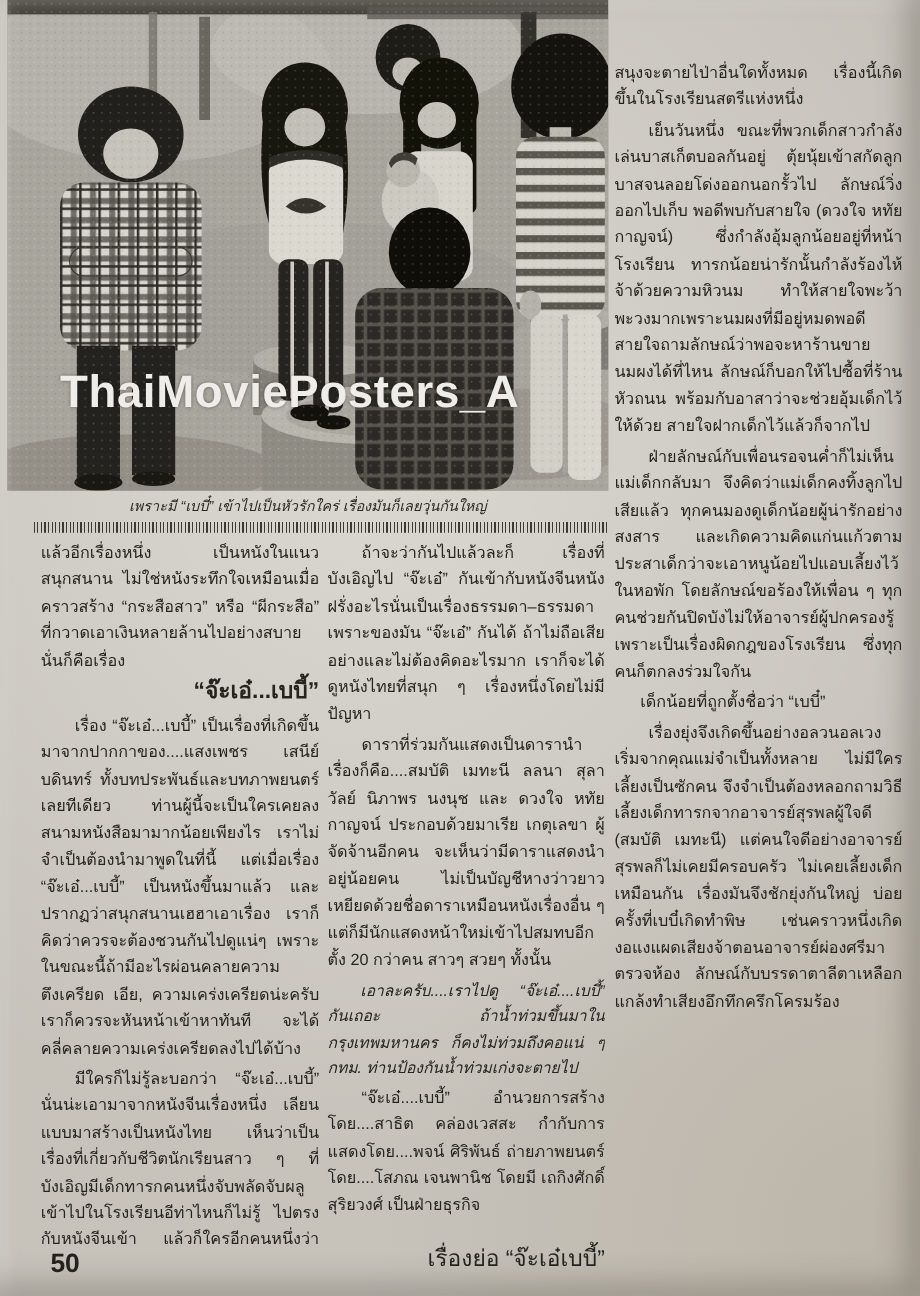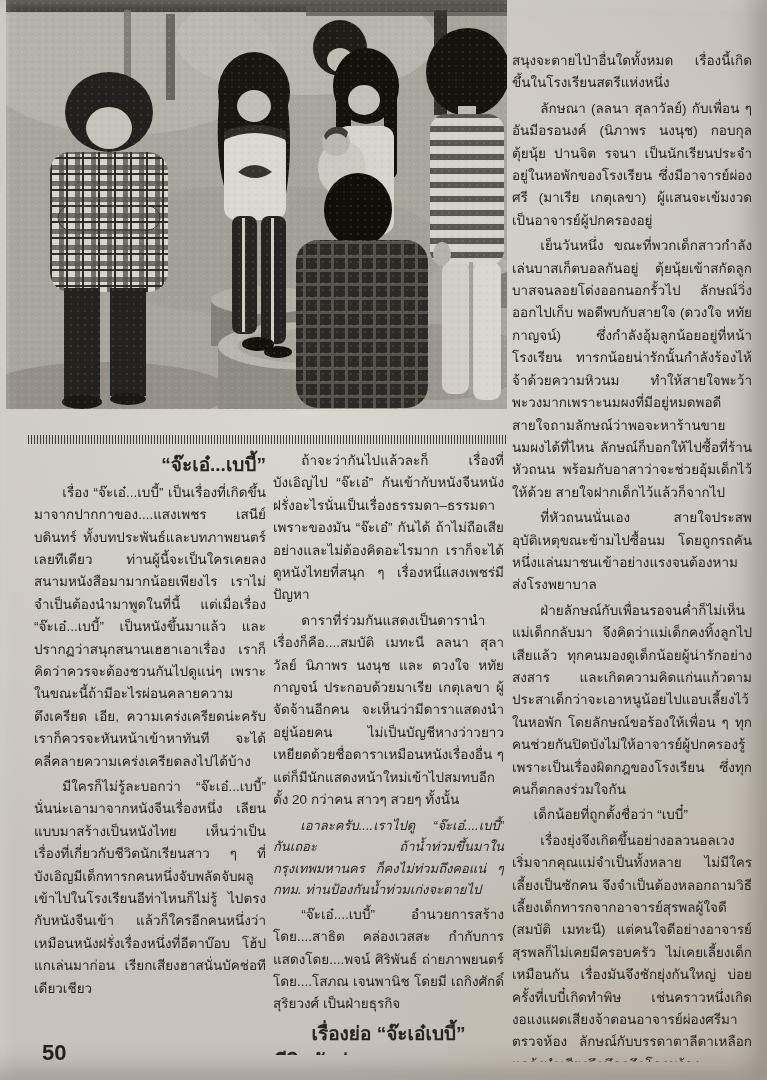--- a/index.html
+++ b/index.html
@@ -43,21 +43,21 @@
   .col-left{left:34px;top:450px;width:232px;height:588px;}
   .col-mid{left:273px;top:450px;width:231px;height:605px;}
   .col-right{left:512px;top:50px;width:240px;height:1012px;}
   .col p{margin:0 0 3px 0;}
   .indent{text-indent:2.1em;}
   .col-h{
     font-weight:bold;font-size:19px;margin:3px 0 4px 10px;line-height:1.3;
     text-align:right;
   }
   .col-h-mid{
-    font-weight:bold;font-size:19px;margin:6px 0 4px 0;line-height:1.3;text-align:center;
+    font-weight:normal;font-size:19px;margin:22px 0 4px 0;line-height:1.3;text-align:right;
   }
   .bold-line{font-weight:normal;text-indent:1.6em;}
   .italic-note{font-style:italic;font-size:13px;}
   .lead{font-weight:bold;font-size:21px;line-height:1;}
   .page-number{
     position:absolute;left:42px;top:1040px;font-weight:bold;font-size:22px;color:#24221d;
   }
 </style>
 </head>
 <body>
@@ -151,44 +151,45 @@
       <ellipse cx="436" cy="254" rx="9" ry="12" fill="#b5b2aa"></ellipse>
       <rect x="436" y="262" width="27" height="132" rx="9" fill="#d2cfc7"></rect>
       <rect x="467" y="262" width="28" height="138" rx="9" fill="#d9d6ce"></rect>
       <rect x="463" y="262" width="4" height="132" fill="#a5a29a"></rect>
 
       <ellipse cx="352" cy="210" rx="34" ry="37" fill="#0f0e09"></ellipse>
       <rect x="290" y="240" width="132" height="168" rx="22" fill="url(#plaidD)"></rect>
 
       <rect width="501" height="409" fill="url(#grain)"></rect>
     </svg>
+    <div class="watermark">ThaiMoviePosters_A</div>
   </div>
 
+  <div class="caption">เพราะมี “เบบี๋” เข้าไปเป็นหัวรักใคร่ เรื่องมันก็เลยวุ่นกันใหญ่</div>
   <div class="divider"></div>
 
   <div class="col col-left">
+    <p>แล้วอีกเรื่องหนึ่ง เป็นหนังในแนวสนุกสนาน ไม่ใช่หนังระทึกใจเหมือนเมื่อคราวสร้าง “กระสือสาว” หรือ “ผีกระสือ” ที่กวาดเอาเงินหลายล้านไปอย่างสบาย นั่นก็คือเรื่อง</p>
     <div class="col-h">“จ๊ะเอ๋...เบบี้”</div>
     <p class="indent">เรื่อง “จ๊ะเอ๋...เบบี้” เป็นเรื่องที่เกิดขึ้นมาจากปากกาของ....แสงเพชร เสนีย์บดินทร์ ทั้งบทประพันธ์และบทภาพยนตร์เลยทีเดียว ท่านผู้นี้จะเป็นใครเคยลงสนามหนังสือมามากน้อยเพียงไร เราไม่จำเป็นต้องนำมาพูดในที่นี้ แต่เมื่อเรื่อง “จ๊ะเอ๋...เบบี้” เป็นหนังขึ้นมาแล้ว และปรากฏว่าสนุกสนานเฮฮาเอาเรื่อง เราก็คิดว่าควรจะต้องชวนกันไปดูแน่ๆ เพราะในขณะนี้ถ้ามีอะไรผ่อนคลายความตึงเครียด เอีย, ความเคร่งเครียดน่ะครับ เราก็ควรจะหันหน้าเข้าหาทันที จะได้คลี่คลายความเคร่งเครียดลงไปได้บ้าง</p>
     <p class="indent">มีใครก็ไม่รู้ละบอกว่า “จ๊ะเอ๋...เบบี้” นั่นน่ะเอามาจากหนังจีนเรื่องหนึ่ง เลียนแบบมาสร้างเป็นหนังไทย เห็นว่าเป็นเรื่องที่เกี่ยวกับชีวิตนักเรียนสาว ๆ ที่บังเอิญมีเด็กทารกคนหนึ่งจับพลัดจับผลูเข้าไปในโรงเรียนอีท่าไหนก็ไม่รู้ ไปตรงกับหนังจีนเข้า แล้วก็ใครอีกคนหนึ่งว่า เหมือนหนังฝรั่งเรื่องหนึ่งที่อีตาบ๊อบ โฮ้ปแกเล่นมาก่อน เรียกเสียงฮาสนั่นบัคช่อทีเดียวเชียว</p>
   </div>
 
   <div class="col col-mid">
-    <p class="indent">ถ้าจะว่ากันไปแล้วละก็ เรื่องที่บังเอิญไป “จ๊ะเอ๋” กันเข้ากับหนังจีนหนังฝรั่งอะไรนั่นเป็นเรื่องธรรมดา–ธรรมดา เพราะของมัน “จ๊ะเอ๋” กันได้ ถ้าไม่ถือเสียอย่างและไม่ต้องคิดอะไรมาก เราก็จะได้ดูหนังไทยที่สนุก ๆ เรื่องหนึ่แสงเพชร่มีปัญหา</p>
+    <p class="indent">ถ้าจะว่ากันไปแล้วละก็ เรื่องที่บังเอิญไป “จ๊ะเอ๋” กันเข้ากับหนังจีนหนังฝรั่งอะไรนั่นเป็นเรื่องธรรมดา–ธรรมดา เพราะของมัน “จ๊ะเอ๋” กันได้ ถ้าไม่ถือเสียอย่างและไม่ต้องคิดอะไรมาก เราก็จะได้ดูหนังไทยที่สนุก ๆ เรื่องหนึ่งโดยไม่มีปัญหา</p>
     <p class="indent">ดาราที่ร่วมกันแสดงเป็นดารานำเรื่องก็คือ....สมบัติ เมทะนี ลลนา สุลาวัลย์ นิภาพร นงนุช และ ดวงใจ หทัยกาญจน์ ประกอบด้วยมาเรีย เกตุเลขา ผู้จัดจ้านอีกคน จะเห็นว่ามีดาราแสดงนำอยู่น้อยคน ไม่เป็นบัญชีหางว่าวยาวเหยียดด้วยชื่อดาราเหมือนหนังเรื่องอื่น ๆ แต่ก็มีนักแสดงหน้าใหม่เข้าไปสมทบอีกตั้ง 20 กว่าคน สาวๆ สวยๆ ทั้งนั้น</p>
     <p class="indent italic-note">เอาละครับ....เราไปดู “จ๊ะเอ๋....เบบี้” กันเถอะ ถ้าน้ำท่วมขึ้นมาในกรุงเทพมหานคร ก็คงไม่ท่วมถึงคอแน่ ๆ กทม. ท่านป้องกันน้ำท่วมเก่งจะตายไป</p>
     <p class="indent">“จ๊ะเอ๋....เบบี้” อำนวยการสร้างโดย....สาธิต คล่องเวสสะ กำกับการแสดงโดย....พจน์ ศิริพันธ์ ถ่ายภาพยนตร์โดย....โสภณ เจนพานิช โดยมี เถกิงศักดิ์ สุริยวงศ์ เป็นฝ่ายธุรกิจ</p>
     <div class="col-h-mid">เรื่องย่อ “จ๊ะเอ๋เบบี้”</div>
     <p><span class="lead">ชีวิตวัยรุ่น</span></p>
   </div>
 
   <div class="col col-right">
     <p>สนุงจะตายไป่าอื่นใดทั้งหมด เรื่องนี้เกิดขึ้นในโรงเรียนสตรีแห่งหนึ่ง</p>
-    <p class="indent">ลักษณา (ลลนา สุลาวัลย์) กับเพื่อน ๆ อันมีอรอนงค์ (นิภาพร นงนุช) กอบกุล ตุ้ยนุ้ย ปานจิต รจนา เป็นนักเรียนประจำอยู่ในหอพักของโรงเรียน ซึ่งมีอาจารย์ผ่องศรี (มาเรีย เกตุเลขา) ผู้แสนจะเข้มงวดเป็นอาจารย์ผู้ปกครองอยู่</p>
     <p class="indent">เย็นวันหนึ่ง ขณะที่พวกเด็กสาวกำลังเล่นบาสเก็ตบอลกันอยู่ ตุ้ยนุ้ยเข้าสกัดลูกบาสจนลอยโด่งออกนอกรั้วไป ลักษณ์วิ่งออกไปเก็บ พอดีพบกับสายใจ (ดวงใจ หทัยกาญจน์) ซึ่งกำลังอุ้มลูกน้อยอยู่ที่หน้าโรงเรียน ทารกน้อยน่ารักนั้นกำลังร้องไห้จ้าด้วยความหิวนม ทำให้สายใจพะว้าพะวงมากเพราะนมผงที่มีอยู่หมดพอดี สายใจถามลักษณ์ว่าพอจะหาร้านขายนมผงได้ที่ไหน ลักษณ์ก็บอกให้ไปซื้อที่ร้านหัวถนน พร้อมกับอาสาว่าจะช่วยอุ้มเด็กไว้ให้ด้วย สายใจฝากเด็กไว้แล้วก็จากไป</p>
-    <p class="indent">ที่หัวถนนนั่นเอง สายใจประสพอุบัติเหตุขณะข้ามไปซื้อนม โดยถูกรถคันหนึ่งแล่นมาชนเข้าอย่างแรงจนต้องหามส่งโรงพยาบาล</p>
     <p class="indent">ฝ่ายลักษณ์กับเพื่อนรอจนค่ำก็ไม่เห็นแม่เด็กกลับมา จึงคิดว่าแม่เด็กคงทิ้งลูกไปเสียแล้ว ทุกคนมองดูเด็กน้อยผู้น่ารักอย่างสงสาร และเกิดความคิดแก่นแก้วตามประสาเด็กว่าจะเอาหนูน้อยไปแอบเลี้ยงไว้ในหอพัก โดยลักษณ์ขอร้องให้เพื่อน ๆ ทุกคนช่วยกันปิดบังไม่ให้อาจารย์ผู้ปกครองรู้ เพราะเป็นเรื่องผิดกฎของโรงเรียน ซึ่งทุกคนก็ตกลงร่วมใจกัน</p>
     <p class="bold-line">เด็กน้อยที่ถูกตั้งชื่อว่า “เบบี๋”</p>
     <p class="indent">เรื่องยุ่งจึงเกิดขึ้นอย่างอลวนอลเวง เริ่มจากคุณแม่จำเป็นทั้งหลาย ไม่มีใครเลี้ยงเป็นซักคน จึงจำเป็นต้องหลอกถามวิธีเลี้ยงเด็กทารกจากอาจารย์สุรพลผู้ใจดี (สมบัติ เมทะนี) แต่คนใจดีอย่างอาจารย์สุรพลก็ไม่เคยมีครอบครัว ไม่เคยเลี้ยงเด็กเหมือนกัน เรื่องมันจึงชักยุ่งกันใหญ่ บ่อยครั้งที่เบบี๋เกิดทำพิษ เช่นคราวหนึ่งเกิดงอแงแผดเสียงจ้าตอนอาจารย์ผ่องศรีมาตรวจห้อง ลักษณ์กับบรรดาตาลีตาเหลือกแกล้งทำเสียงอึกทึกครึกโครมร้อง</p>
   </div>
 
   <div class="page-number">50</div>
 
 </div>
 
 </body></html>

